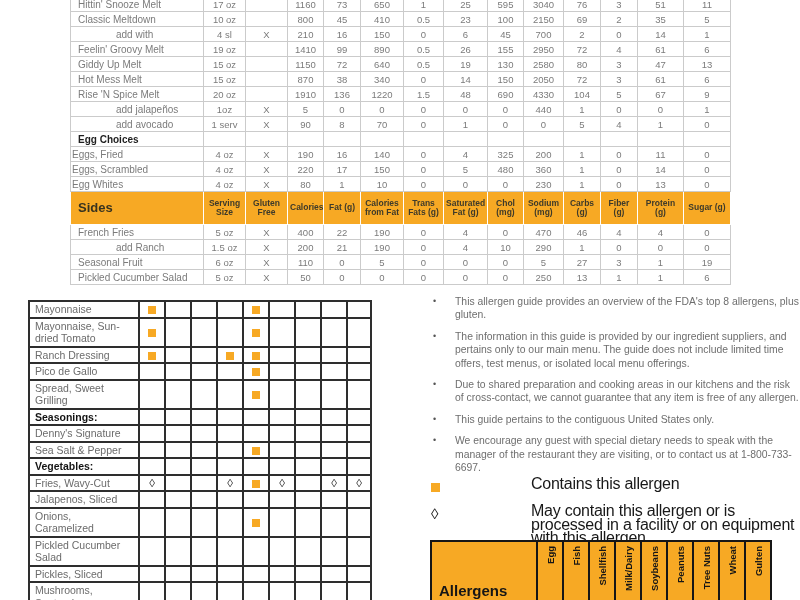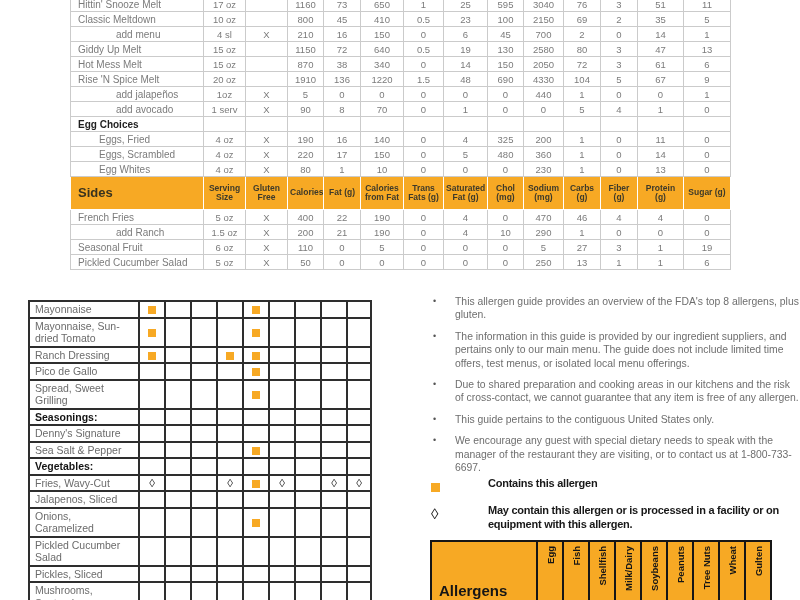--- a/index.html
+++ b/index.html
@@ -15,21 +15,21 @@
     position: absolute; left: 70px; top: -4px; width: 660px;
     border-collapse: collapse; table-layout: fixed; background: #fff;
   }
   #nutri td {
     border: 1px solid var(--line); height: 15px;
     font-size: 9.5px; line-height: 11px; color: var(--muted);
     text-align: center; padding: 0 1px; overflow: hidden;
   }
   #nutri td.name { text-align: left; padding-left: 7px; font-size: 10px; white-space: nowrap; }
   #nutri tr.sub td.name { padding-left: 45px; }
-  #nutri tr.egg td.name { padding-left: 28px; margin-top: 44px; }
+  #nutri tr.egg td.name { padding-left: 1px; margin-top: 44px; }
   #nutri tr.section td.name { font-weight: bold; color: var(--dark); }
   #nutri tr.sides td {
     background: var(--accent); border-color: #ffffff; color: #3e3a2a;
     font-weight: bold; font-size: 8.5px; line-height: 9.5px;
     height: 33px; vertical-align: middle; white-space: normal; padding: 0 2px;
   }
   #nutri tr.sides td.name {
     font-size: 13px; padding-left: 7px; color: #38331f; white-space: nowrap;
   }
 
@@ -52,22 +52,22 @@
   .note { display: flex; margin-bottom: 8px; color: #6e6e6e; font-size: 10.4px; line-height: 13.4px; }
   .note .dot { flex: 0 0 22px; font-size: 9px; line-height: 13px; color: #555; }
 
   
   #legend { position: absolute; left: 431px; top: 477px; width: 368px; }
   .lrow { display: flex; align-items: flex-start; margin-bottom: 8px; }
   .lsym { flex: 0 0 57px; padding-top: 1px; }
   .lsym .sq { width: 9px; height: 9px; }
   .lsym .dia { font-size: 15px; line-height: 12px; color: #1a1a1a; }
   .llabel {
-    font-weight: bold; color: #181818; font-size: 11px; line-height: 13.5px;
-    max-width: 328px; letter-spacing: -0.25px;
+    font-weight: normal; color: #181818; font-size: 16px; line-height: 13.5px;
+    max-width: 328px; letter-spacing: -0.25px; margin-left: 43px;
   }
 
   
   #ahead {
     position: absolute; left: 430px; top: 540px;
     border-collapse: collapse; table-layout: fixed;
   }
   #ahead td { border: 2px solid #161616; background: var(--accent); }
   #ahead td.atitle {
     width: 106px; height: 64px; vertical-align: bottom;
@@ -127,34 +127,50 @@
         <td>0.5</td>
         <td>23</td>
         <td>100</td>
         <td>2150</td>
         <td>69</td>
         <td>2</td>
         <td>35</td>
         <td>5</td>
       </tr>
       <tr class="sub">
-        <td class="name">add menu</td>
+        <td class="name">add with</td>
         <td>4 sl</td>
         <td>X</td>
         <td>210</td>
         <td>16</td>
         <td>150</td>
         <td>0</td>
         <td>6</td>
         <td>45</td>
         <td>700</td>
         <td>2</td>
         <td>0</td>
         <td>14</td>
         <td>1</td>
+      </tr>
+      <tr class="item">
+        <td class="name">Feelin' Groovy Melt</td>
+        <td>19 oz</td>
+        <td></td>
+        <td>1410</td>
+        <td>99</td>
+        <td>890</td>
+        <td>0.5</td>
+        <td>26</td>
+        <td>155</td>
+        <td>2950</td>
+        <td>72</td>
+        <td>4</td>
+        <td>61</td>
+        <td>6</td>
       </tr>
       <tr class="item">
         <td class="name">Giddy Up Melt</td>
         <td>15 oz</td>
         <td></td>
         <td>1150</td>
         <td>72</td>
         <td>640</td>
         <td>0.5</td>
         <td>19</td>

